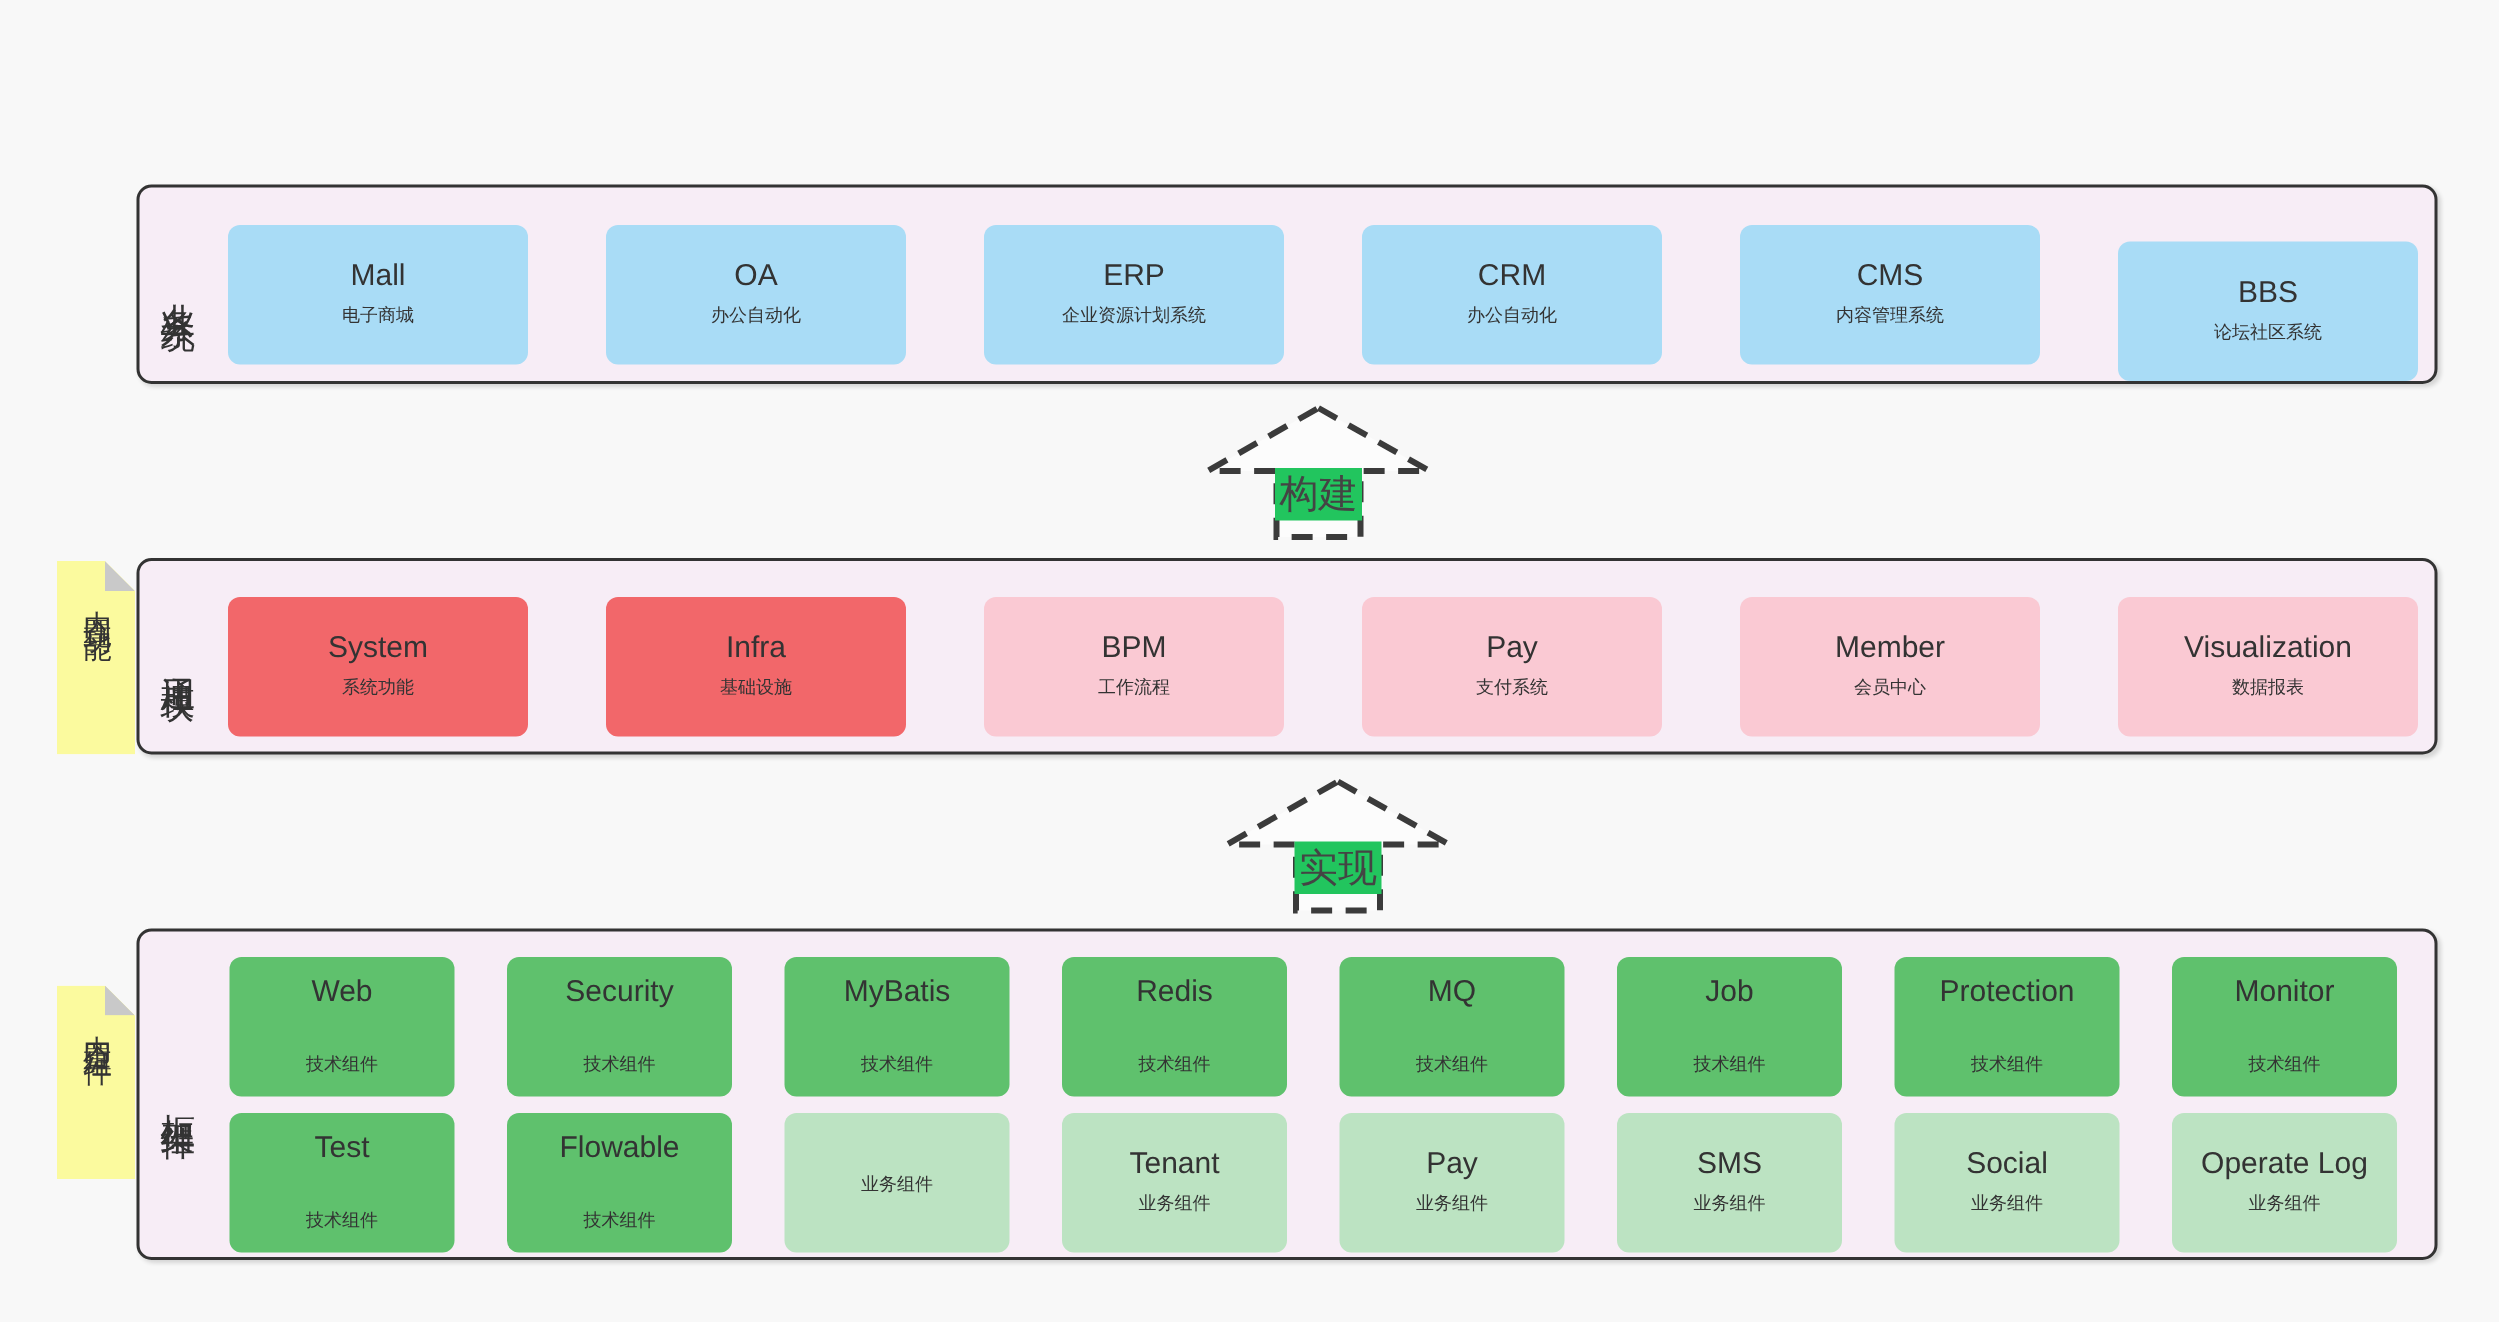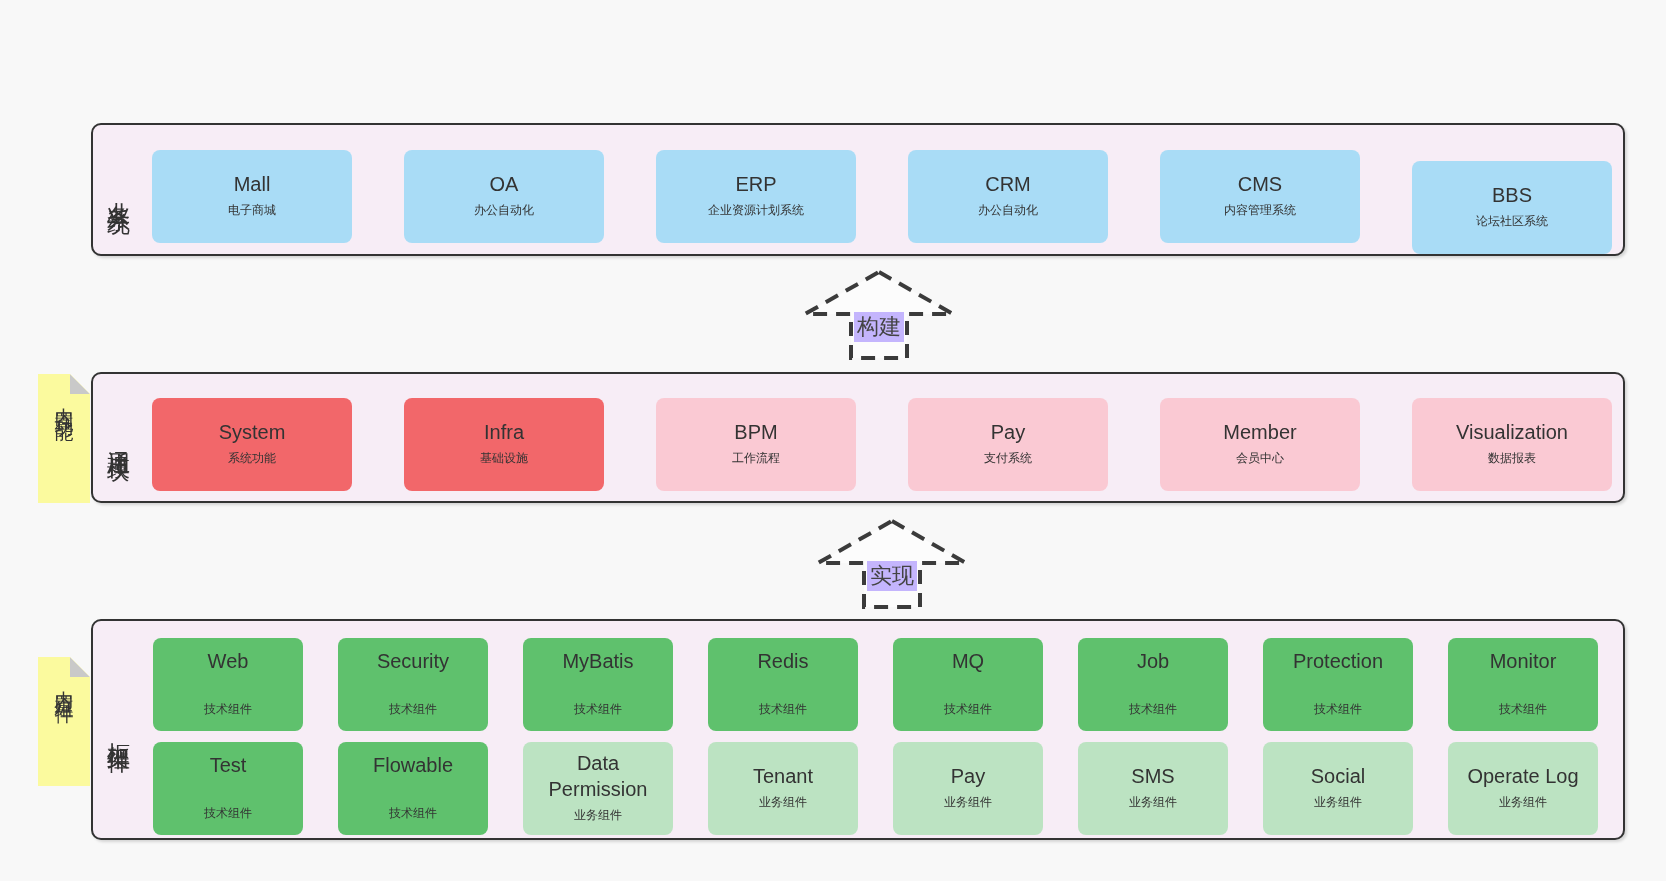--- a/index.html
+++ b/index.html
@@ -60,21 +60,21 @@
   
   .arrow-wrap { position:absolute; width:160px; height:92px; }
   #arrow-build { left:799px; top:268px; }
   #arrow-implement { left:812px; top:517px; }
   .arrow-wrap svg { position:absolute; left:0; top:0; width:100%; height:100%; overflow:visible; }
   .arrow-wrap path {
     fill:#fcfcfc; stroke:#3b3b3b; stroke-width:4; stroke-dasharray:14 9; stroke-linejoin:miter;
   }
   .arrow-label {
     position:absolute; left:50%; top:44px; transform:translateX(-50%);
-    background:#c4b5fd; font-size:22px; color:#444; padding:0 3px; white-space:nowrap;
+    background:#22c55e; font-size:26px; color:#444; padding:0 3px; white-space:nowrap;
   }
 </style>
 </head>
 <body>
 
 <div class="canvas">
 
   <div class="band" id="band-business">
     <div class="band-label">业务系统</div>
     <div class="box c-blue col6-0 row-top" style="top:25px">
@@ -191,21 +191,20 @@
 
     <div class="box c-green r2 col8-0">
       <span class="en">Test</span>
       <span class="zh">技术组件</span>
     </div>
     <div class="box c-green r2 col8-1">
       <span class="en">Flowable</span>
       <span class="zh">技术组件</span>
     </div>
     <div class="box c-green2 r2 col8-2">
-      <span class="en">Data Permission</span>
       <span class="zh">业务组件</span>
     </div>
     <div class="box c-green2 r2 col8-3">
       <span class="en">Tenant</span>
       <span class="zh">业务组件</span>
     </div>
     <div class="box c-green2 r2 col8-4">
       <span class="en">Pay</span>
       <span class="zh">业务组件</span>
     </div>

